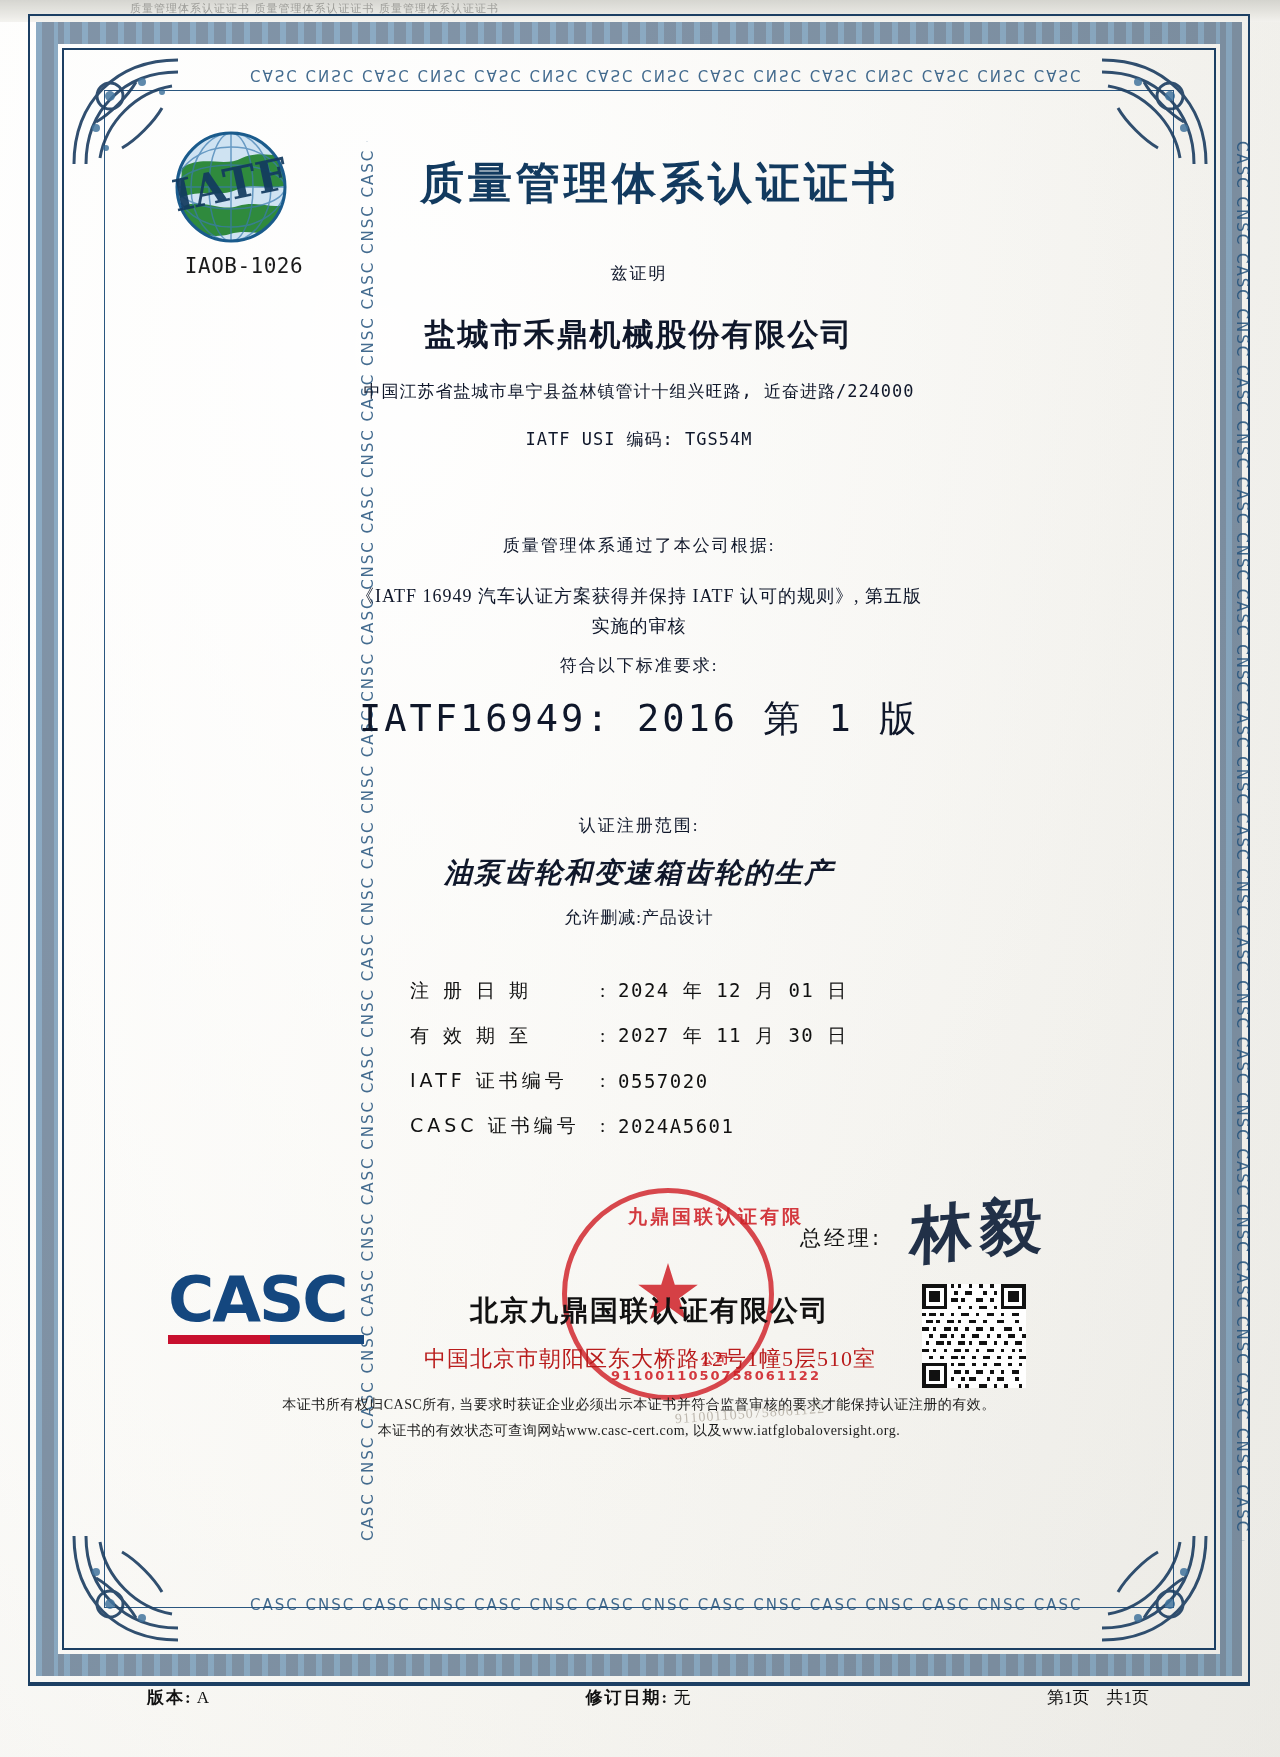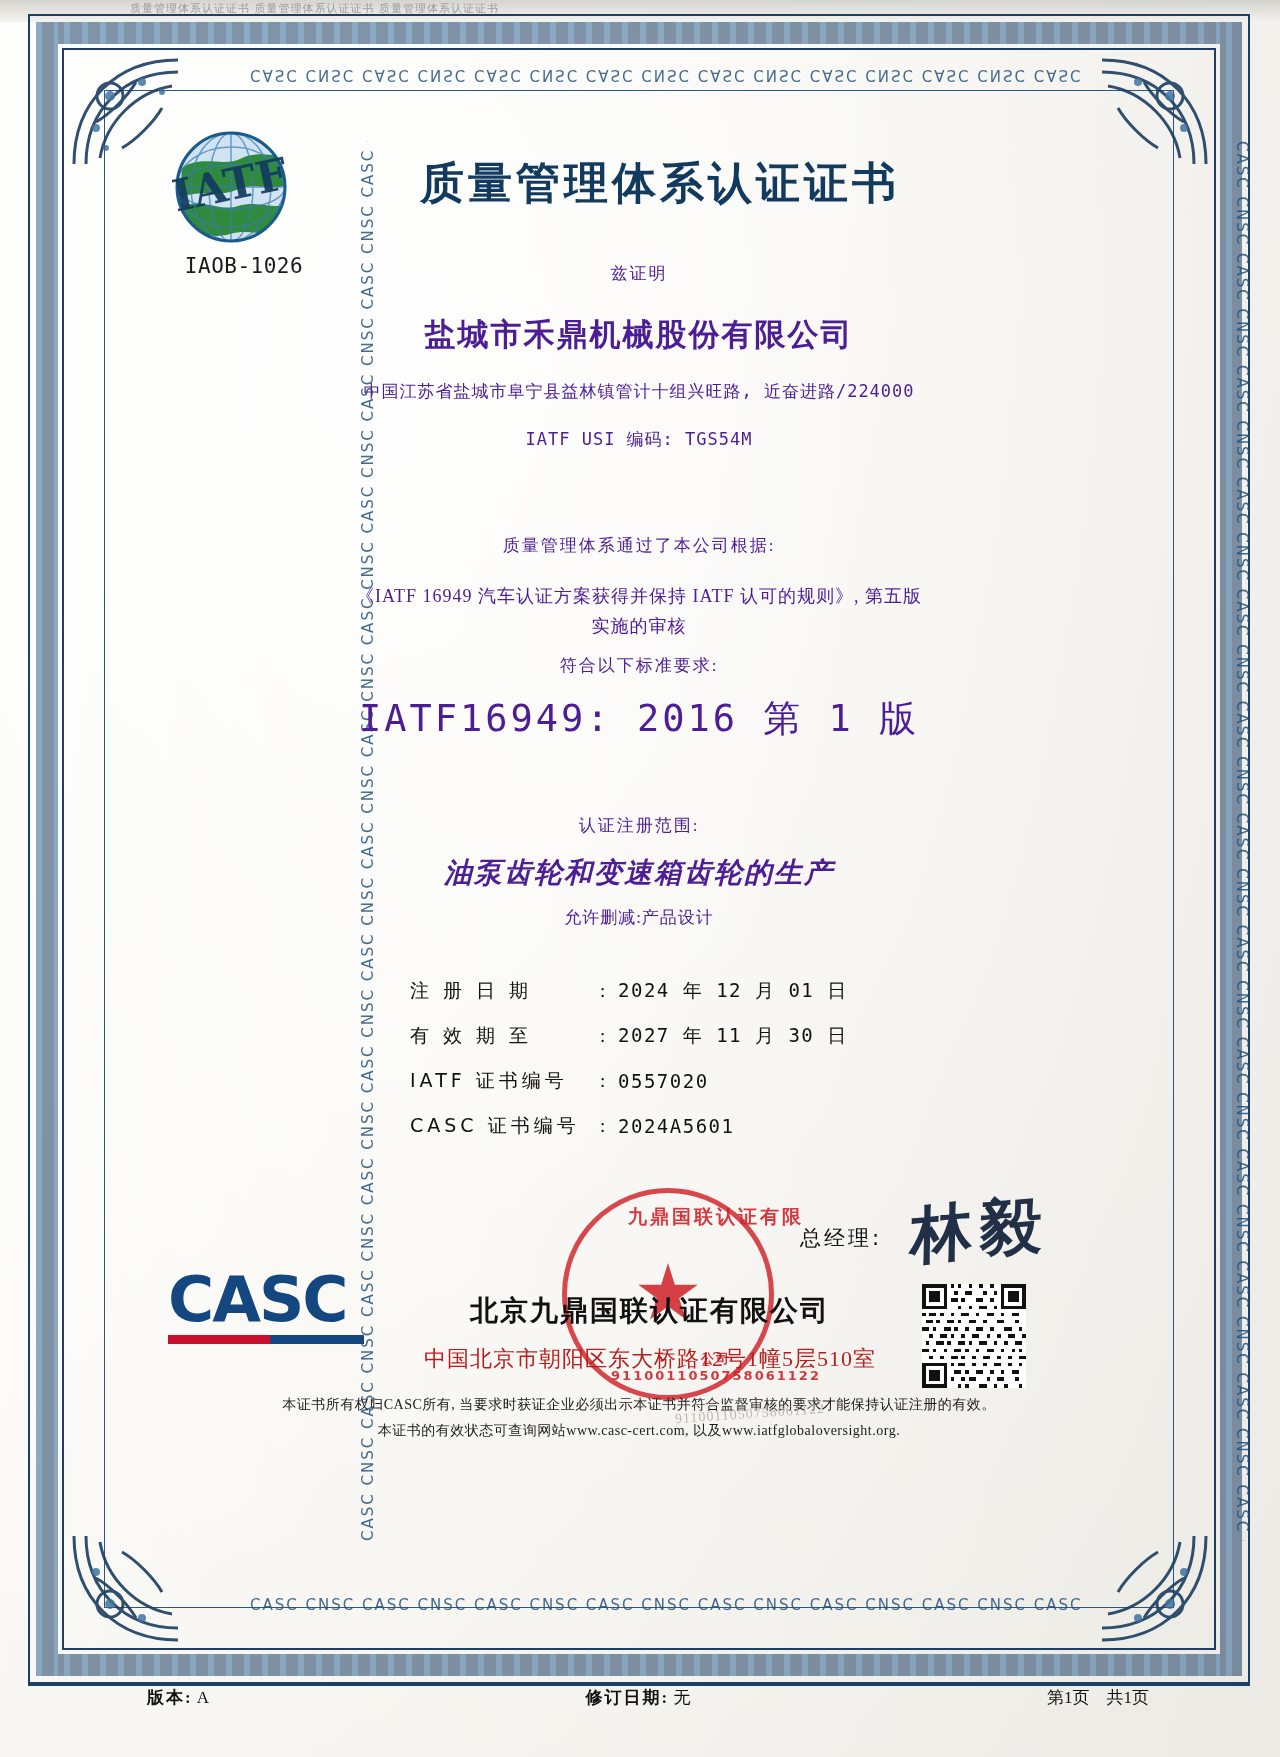--- a/index.html
+++ b/index.html
@@ -154,21 +154,21 @@
     font-weight: bold;
     color: #123a5f;
     letter-spacing: 4px;
     font-family: "DejaVu Sans", sans-serif;
   }
   .centered {
     position: absolute;
     left: 0;
     width: 1058px;
     text-align: center;
-    color: #4c1d95;
+    color: #0f172a;
   }
   .hereby     { top: 166px; font-size: 17px; letter-spacing: 2px; }
   .company    { top: 218px; font-size: 31px; font-weight: bold; letter-spacing: 2px; }
   .address    { top: 284px; font-size: 17px; letter-spacing: 1px; font-family: "DejaVu Sans Mono", monospace; }
   .usi        { top: 332px; font-size: 17px; letter-spacing: 1px; font-family: "DejaVu Sans Mono", monospace; }
   .qms-line   { top: 438px; font-size: 17px; letter-spacing: 2px; }
   .rule-line1 { top: 488px; font-size: 18px; letter-spacing: 1px; }
   .rule-line2 { top: 518px; font-size: 18px; letter-spacing: 1px; }
   .conform    { top: 558px; font-size: 17px; letter-spacing: 2px; }
   .standard   { top: 598px; font-size: 37px; font-weight: normal; letter-spacing: 3px; font-family: "DejaVu Sans Mono", monospace; }

